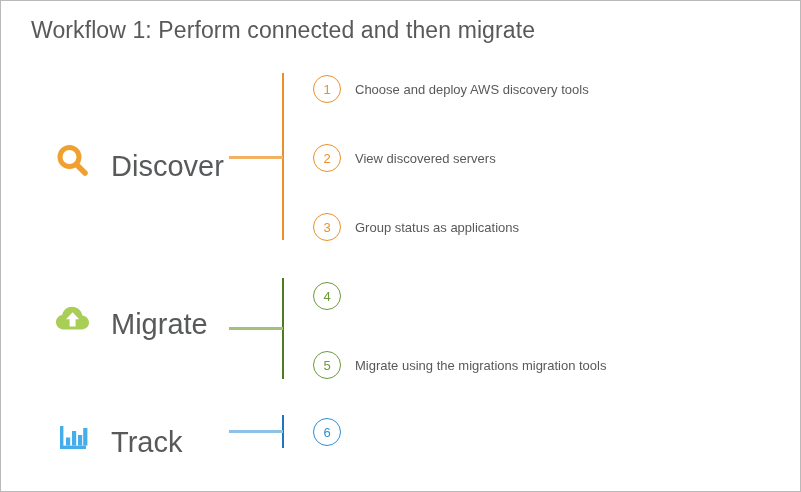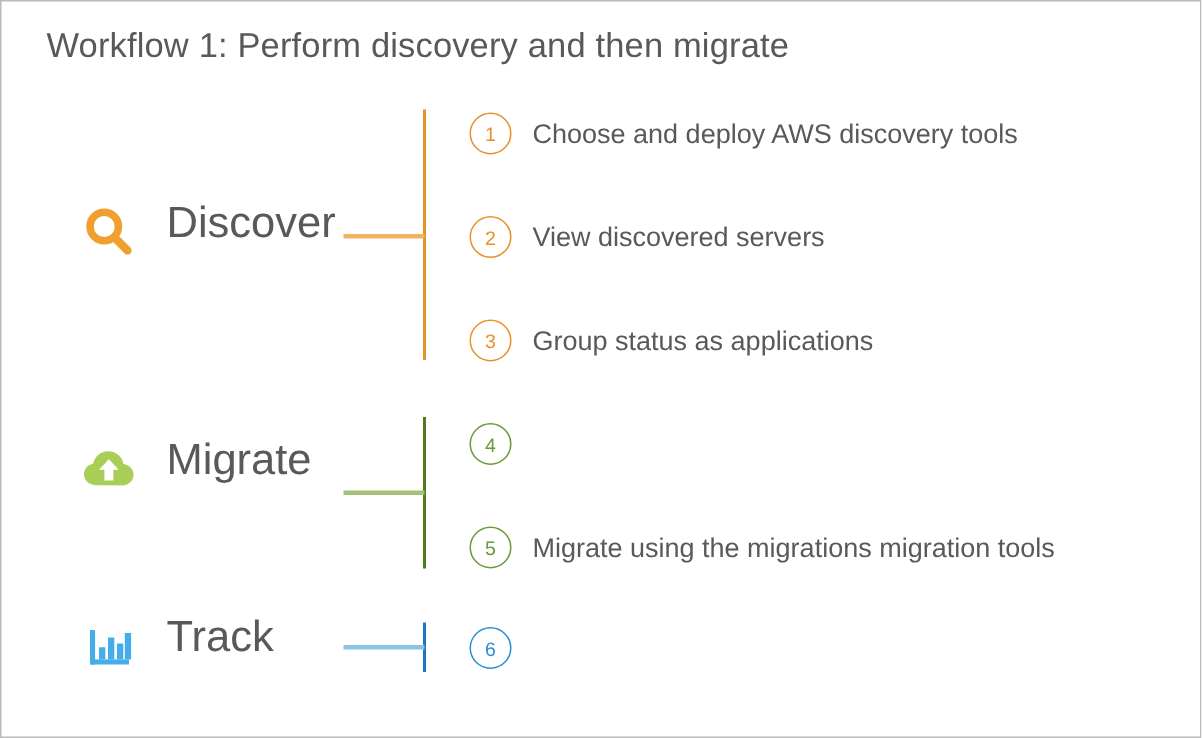--- a/index.html
+++ b/index.html
@@ -39,21 +39,21 @@
   .phase {
     position: absolute;
     left: 0;
     width: 801px;
   }
 
   .phase-head {
     position: absolute;
     left: 52px;
     display: flex;
-    align-items: flex-start;
+    align-items: flex-end;
     height: 46px;
   }
   .phase-icon {
     width: 40px;
     height: 40px;
     display: block;
     flex: 0 0 40px;
   }
   .phase-label {
     margin-left: 18px;
@@ -90,31 +90,31 @@
     box-sizing: border-box;
     display: flex;
     align-items: center;
     justify-content: center;
     font-size: 13px;
     line-height: 1;
     flex: 0 0 28px;
   }
   .step-text {
     margin-left: 14px;
-    font-size: 18px;
+    font-size: 13px;
     color: #58595b;
     white-space: nowrap;
   }
 </style>
 </head>
 <body>
 
 <div id="canvas" style="border-color: rgb(185, 185, 185);">
 
-  <div id="title" style="color: rgb(88, 89, 91);">Workflow 1: Perform discovery and then migrate</div>
+  <div id="title" style="color: rgb(88, 89, 91);">Workflow 1: Perform connected and then migrate</div>
 
   <div class="phase">
 
     <div class="phase-head" style="top: 134px;">
       <svg class="phase-icon" viewBox="0 0 40 40" aria-hidden="true">
         <circle cx="16.5" cy="16" r="9.5" fill="none" stroke="#f0a02e" stroke-width="5"></circle>
         <line x1="23.5" y1="23.5" x2="32" y2="32" stroke="#f0a02e" stroke-width="5.5" stroke-linecap="round"></line>
       </svg>
       <span class="phase-label">Discover</span>
     </div>

